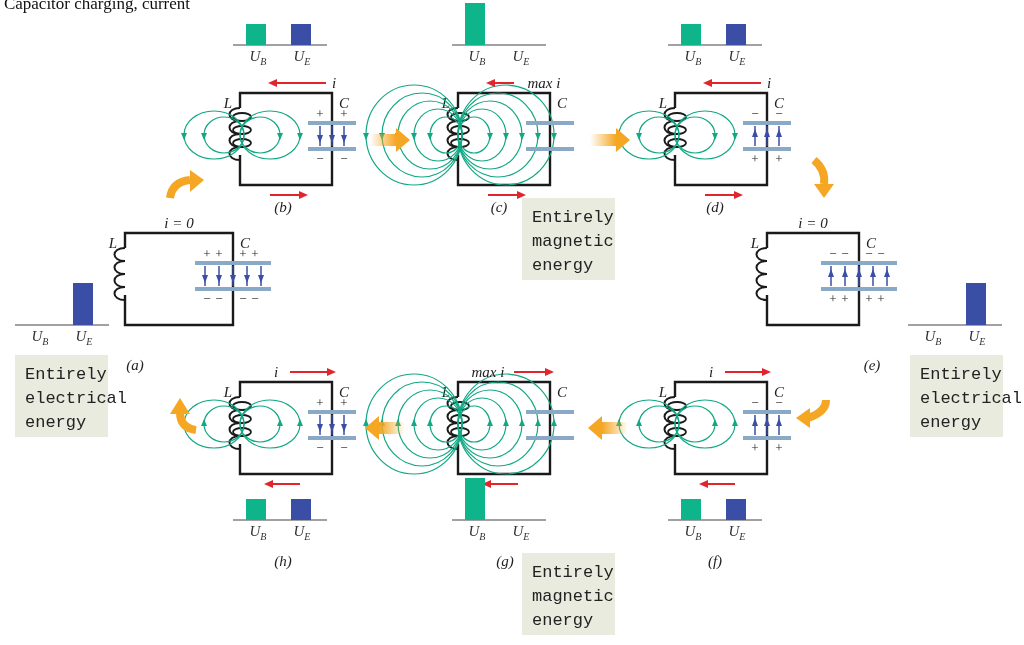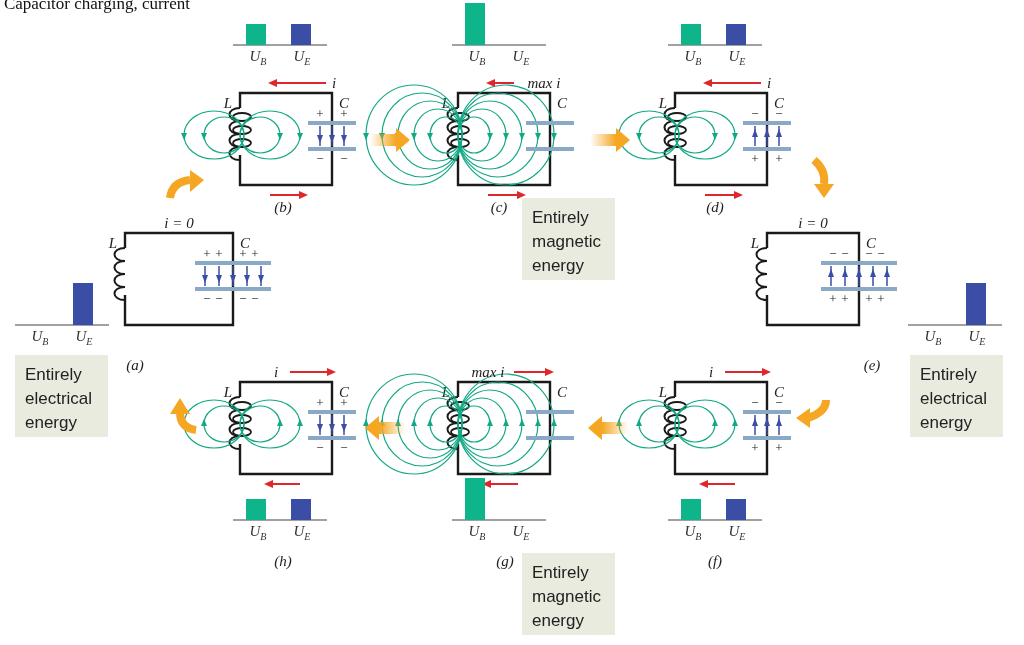--- a/index.html
+++ b/index.html
@@ -1,19 +1,19 @@
 <!DOCTYPE html>
 <html><head>
 <meta charset="utf-8">
 <style>
   html,body{margin:0;padding:0;background:#fff;}
   body{width:1024px;height:645px;position:relative;overflow:hidden;font-family:"DejaVu Serif",serif;}
   #stage{position:absolute;left:0;top:0;width:1024px;height:645px;}
   .title{position:absolute;left:-6px;top:-6px;font-family:"Liberation Serif","DejaVu Serif",serif;font-size:17px;color:#111;white-space:nowrap;}
-  .box{position:absolute;background:#e9ebdf;font-family:Liberation Sans, sans-serif;font-size:17px;line-height:24px;color:#222;padding:8px 10px;box-sizing:border-box;}
+  .box{position:absolute;background:#e9ebdf;font-family:Liberation Mono, monospace;font-size:17px;line-height:24px;color:#222;padding:8px 10px;box-sizing:border-box;}
 </style>
 </head>
 <body>
 
 <div id="stage">
   <div class="title">) Capacitor charging, current</div>
   <svg id="svg" width="1024" height="645" style="position:absolute;left:0;top:0">
     <defs>
       <linearGradient id="gR" x1="0" x2="1" y1="0" y2="0">
           <stop offset="0" stop-color="#f5a623" stop-opacity="0"></stop>

